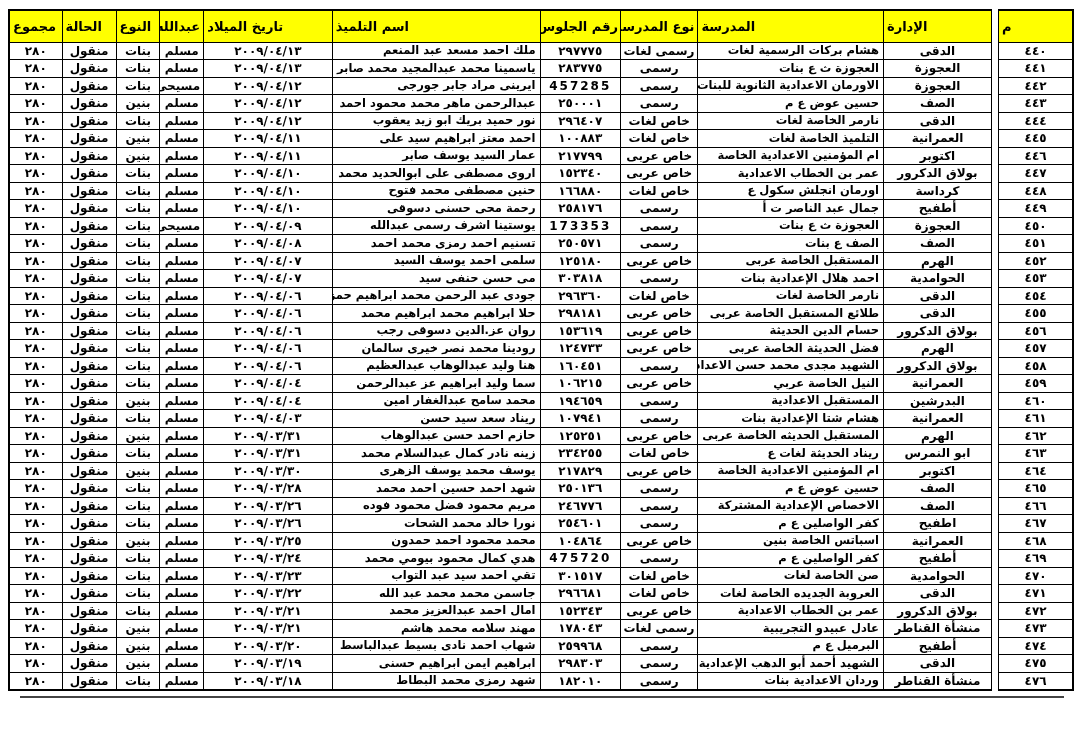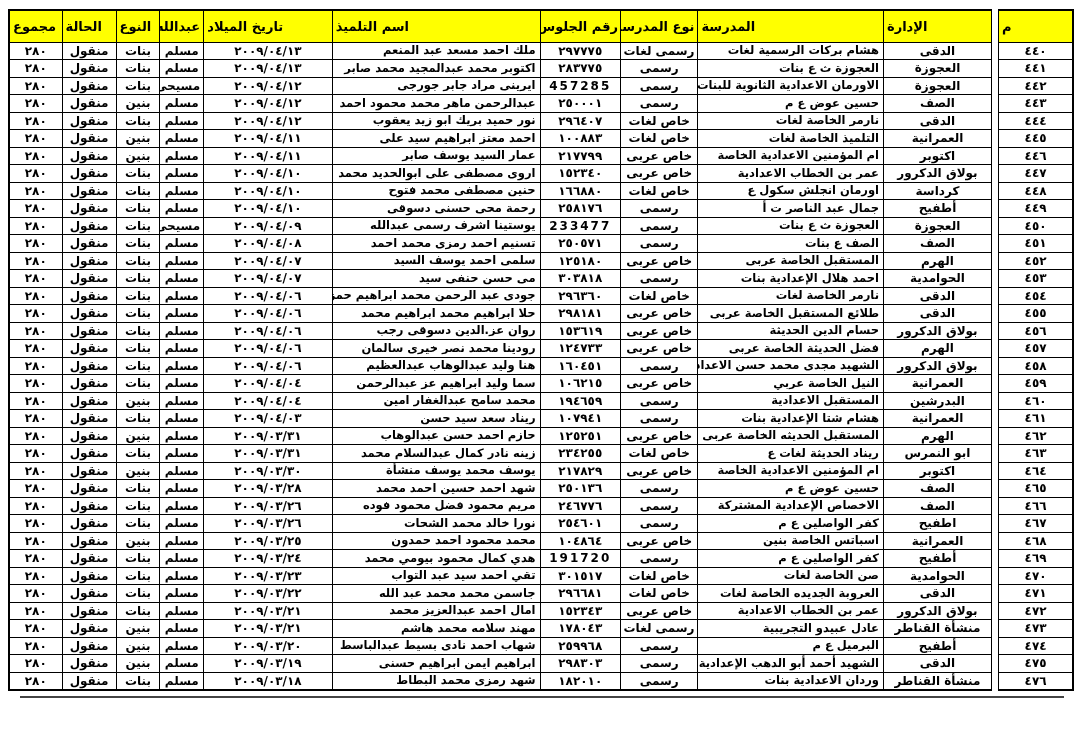--- a/index.html
+++ b/index.html
@@ -123,21 +123,21 @@
     <td class="cell-status">منقول</td>
     <td class="cell-total">٢٨٠</td>
   </tr>
         <tr>
     <td class="cell-no">٤٤١</td>
     <td class="gap"></td>
     <td class="cell-admin">العجوزة</td>
     <td class="cell-school">العجوزة ث ع بنات</td>
     <td class="cell-type">رسمى</td>
     <td class="cell-seat">٢٨٣٧٧٥</td>
-    <td class="cell-name">اكتوبر محمد عبدالمجيد محمد صابر</td>
+    <td class="cell-name">ياسمينا محمد عبدالمجيد محمد صابر</td>
     <td class="cell-dob">٢٠٠٩/٠٤/١٣</td>
     <td class="cell-rel">مسلم</td>
     <td class="cell-gender">بنات</td>
     <td class="cell-status">منقول</td>
     <td class="cell-total">٢٨٠</td>
   </tr>
         <tr>
     <td class="cell-no">٤٤٢</td>
     <td class="gap"></td>
     <td class="cell-admin">العجوزة</td>
@@ -248,21 +248,21 @@
     <td class="cell-gender">بنات</td>
     <td class="cell-status">منقول</td>
     <td class="cell-total">٢٨٠</td>
   </tr>
         <tr>
     <td class="cell-no">٤٥٠</td>
     <td class="gap"></td>
     <td class="cell-admin">العجوزة</td>
     <td class="cell-school">العجوزة ث ع بنات</td>
     <td class="cell-type">رسمى</td>
-    <td class="cell-seat">233477</td>
+    <td class="cell-seat">173353</td>
     <td class="cell-name">يوستينا اشرف رسمى عبدالله</td>
     <td class="cell-dob">٢٠٠٩/٠٤/٠٩</td>
     <td class="cell-rel">مسيحى</td>
     <td class="cell-gender">بنات</td>
     <td class="cell-status">منقول</td>
     <td class="cell-total">٢٨٠</td>
   </tr>
         <tr>
     <td class="cell-no">٤٥١</td>
     <td class="gap"></td>
@@ -445,21 +445,21 @@
     <td class="cell-status">منقول</td>
     <td class="cell-total">٢٨٠</td>
   </tr>
         <tr>
     <td class="cell-no">٤٦٤</td>
     <td class="gap"></td>
     <td class="cell-admin">اكتوبر</td>
     <td class="cell-school">ام المؤمنين الاعدادية الخاصة</td>
     <td class="cell-type">خاص عربى</td>
     <td class="cell-seat">٢١٧٨٢٩</td>
-    <td class="cell-name">يوسف محمد يوسف منشأة</td>
+    <td class="cell-name">يوسف محمد يوسف الزهرى</td>
     <td class="cell-dob">٢٠٠٩/٠٣/٣٠</td>
     <td class="cell-rel">مسلم</td>
     <td class="cell-gender">بنين</td>
     <td class="cell-status">منقول</td>
     <td class="cell-total">٢٨٠</td>
   </tr>
         <tr>
     <td class="cell-no">٤٦٥</td>
     <td class="gap"></td>
     <td class="cell-admin">الصف</td>
@@ -514,21 +514,21 @@
     <td class="cell-gender">بنين</td>
     <td class="cell-status">منقول</td>
     <td class="cell-total">٢٨٠</td>
   </tr>
         <tr>
     <td class="cell-no">٤٦٩</td>
     <td class="gap"></td>
     <td class="cell-admin">أطفيح</td>
     <td class="cell-school">كفر الواصلين ع م</td>
     <td class="cell-type">رسمى</td>
-    <td class="cell-seat">191720</td>
+    <td class="cell-seat">475720</td>
     <td class="cell-name">هدي كمال محمود بيومي محمد</td>
     <td class="cell-dob">٢٠٠٩/٠٣/٢٤</td>
     <td class="cell-rel">مسلم</td>
     <td class="cell-gender">بنات</td>
     <td class="cell-status">منقول</td>
     <td class="cell-total">٢٨٠</td>
   </tr>
         <tr>
     <td class="cell-no">٤٧٠</td>
     <td class="gap"></td>

